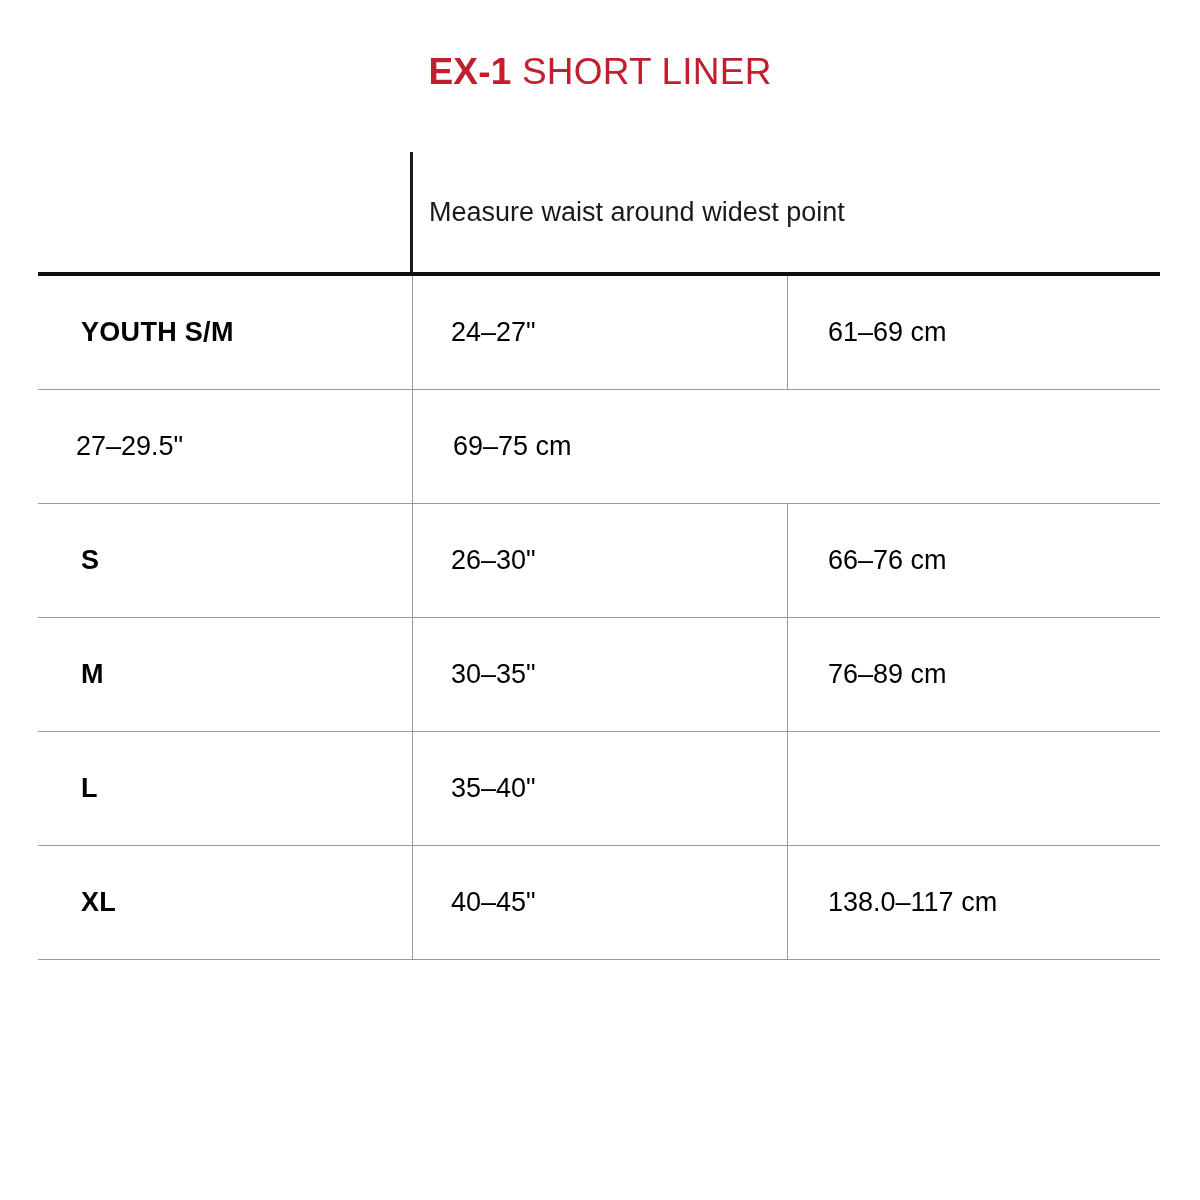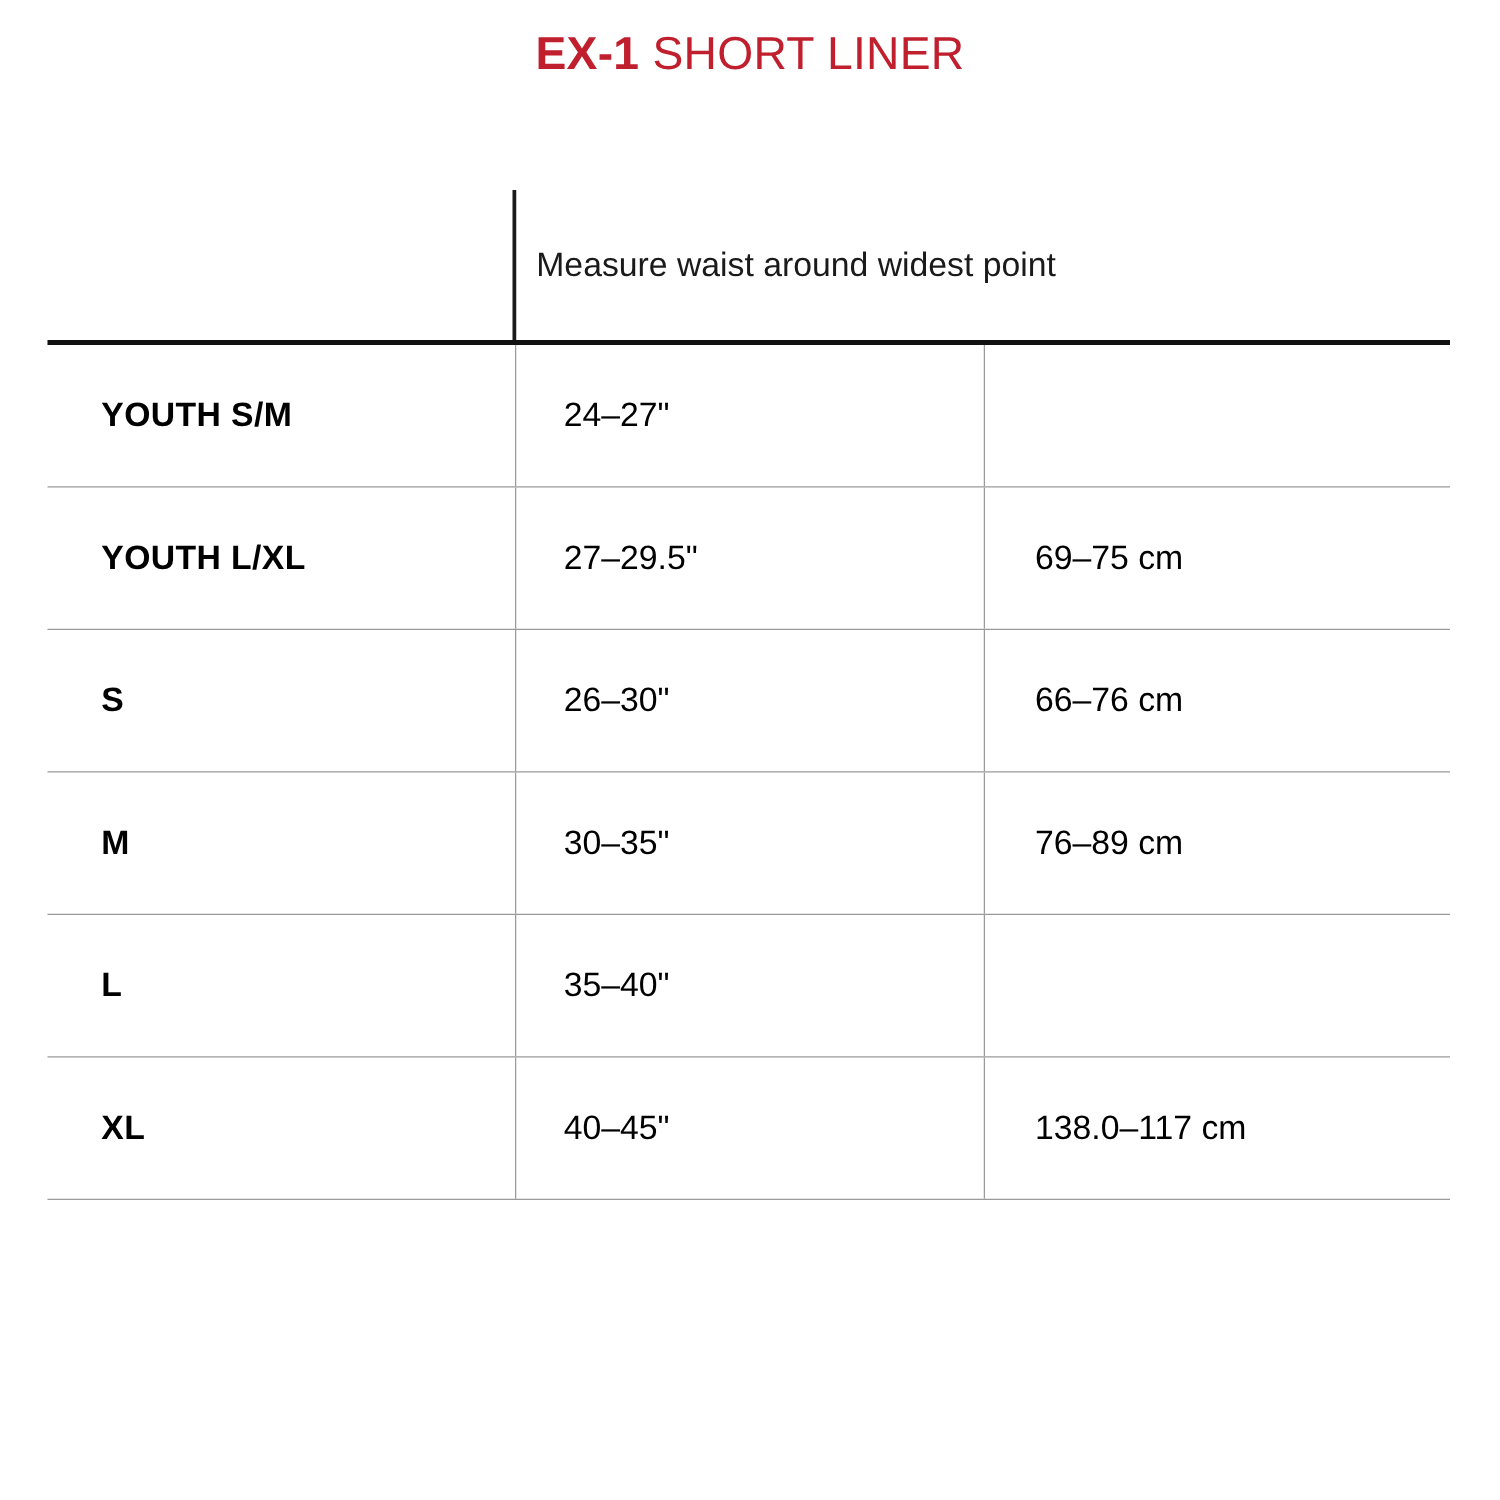--- a/index.html
+++ b/index.html
@@ -18,21 +18,21 @@
   .page {
     position: relative;
     width: 1200px;
     height: 1200px;
     box-sizing: border-box;
   }
 
   
   .title {
     position: absolute;
-    top: 22px;
+    top: 51px;
     left: 0;
     width: 1200px;
     text-align: center;
     font-size: 37px;
     letter-spacing: 0.2px;
     color: #c0202e;
     white-space: nowrap;
   }
   .title .bold {
     font-weight: bold;
@@ -123,24 +123,24 @@
     <div class="row row-header">
       <div class="cell col-size"></div>
       <div class="cell col-inch header-note">Measure waist around widest point</div>
     </div>
 
     <div class="thick-rule"></div>
 
     <div class="row row-data">
       <div class="cell col-size">YOUTH S/M</div>
       <div class="cell col-inch">24–27"</div>
+      <div class="cell col-cm">61–69 cm</div>
     </div>
 
     <div class="row row-data">
-      <div class="cell col-size">YOUTH L/XL</div>
       <div class="cell col-inch">27–29.5"</div>
       <div class="cell col-cm">69–75 cm</div>
     </div>
 
     <div class="row row-data">
       <div class="cell col-size">S</div>
       <div class="cell col-inch">26–30"</div>
       <div class="cell col-cm">66–76 cm</div>
     </div>
 

